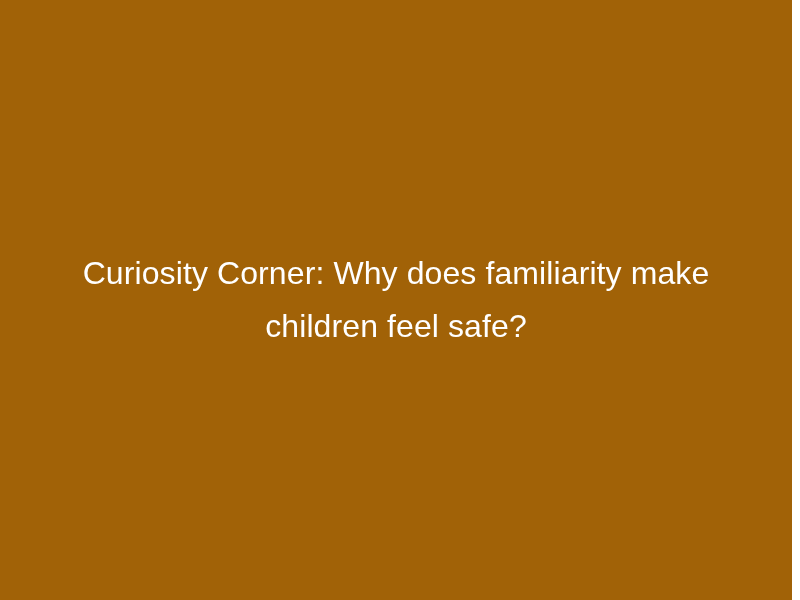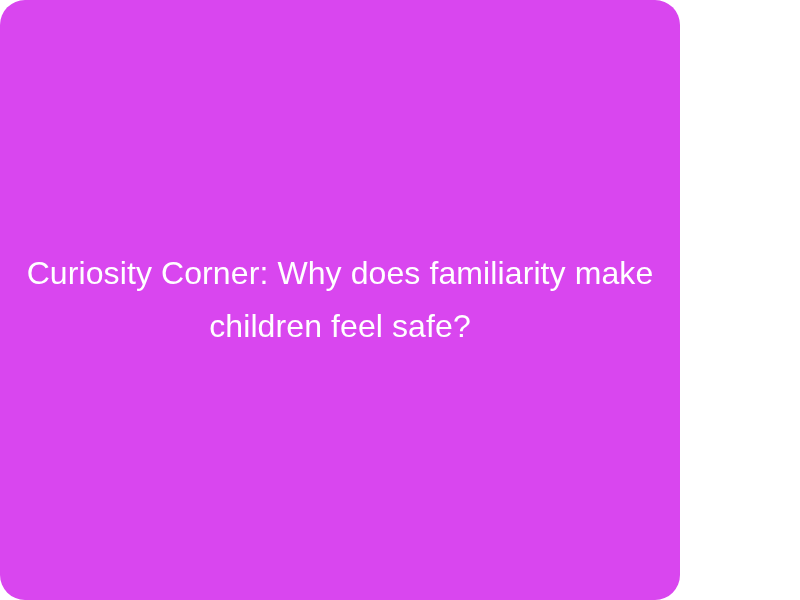--- a/index.html
+++ b/index.html
@@ -46,17 +46,17 @@
     font-weight: 400;
     line-height: 53px;
     letter-spacing: 0.1px;
     word-wrap: break-word;
     -webkit-font-smoothing: antialiased;
   }
 </style>
 </head>
 <body>
 
-<div id="card" style="background: #d946ef; width: 680px; height: 600px; border-radius: 25px;">
+<div id="card" style="background: #a16207; width: 792px; height: 600px;">
   <div id="headline-block">
     <h1 id="headline" style="color: rgb(255, 255, 255); font-size: 32px; line-height: 53px; text-align: center;">Curiosity Corner: Why does familiarity make children feel safe?</h1>
   </div>
 </div>
 
 </body></html>

